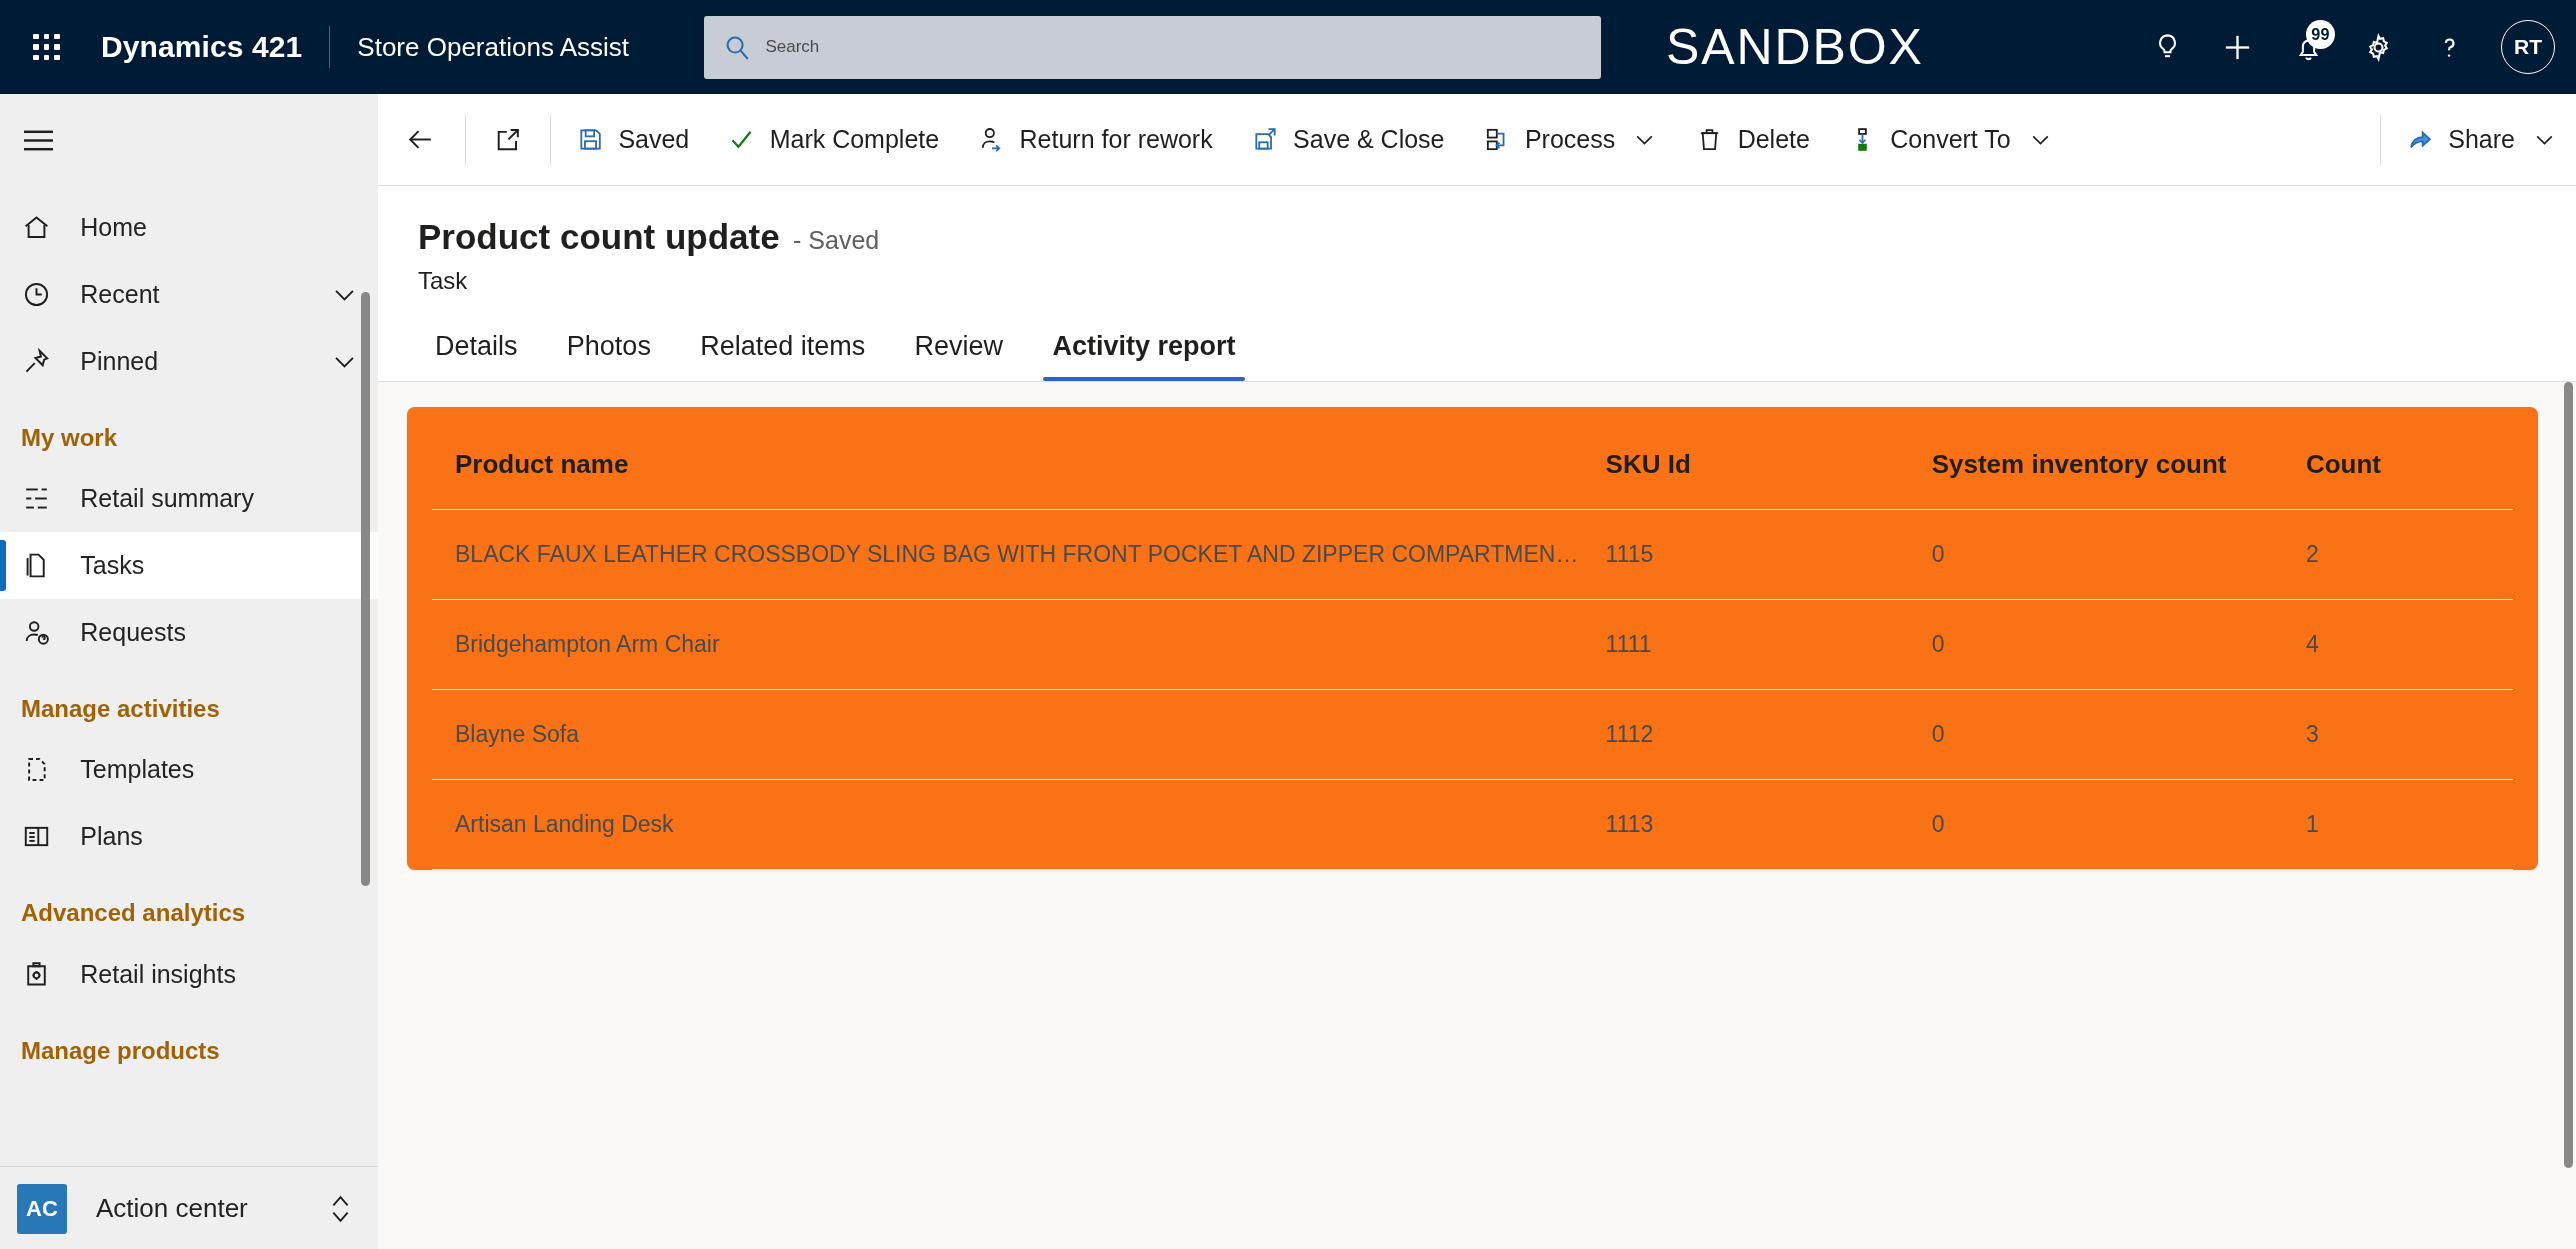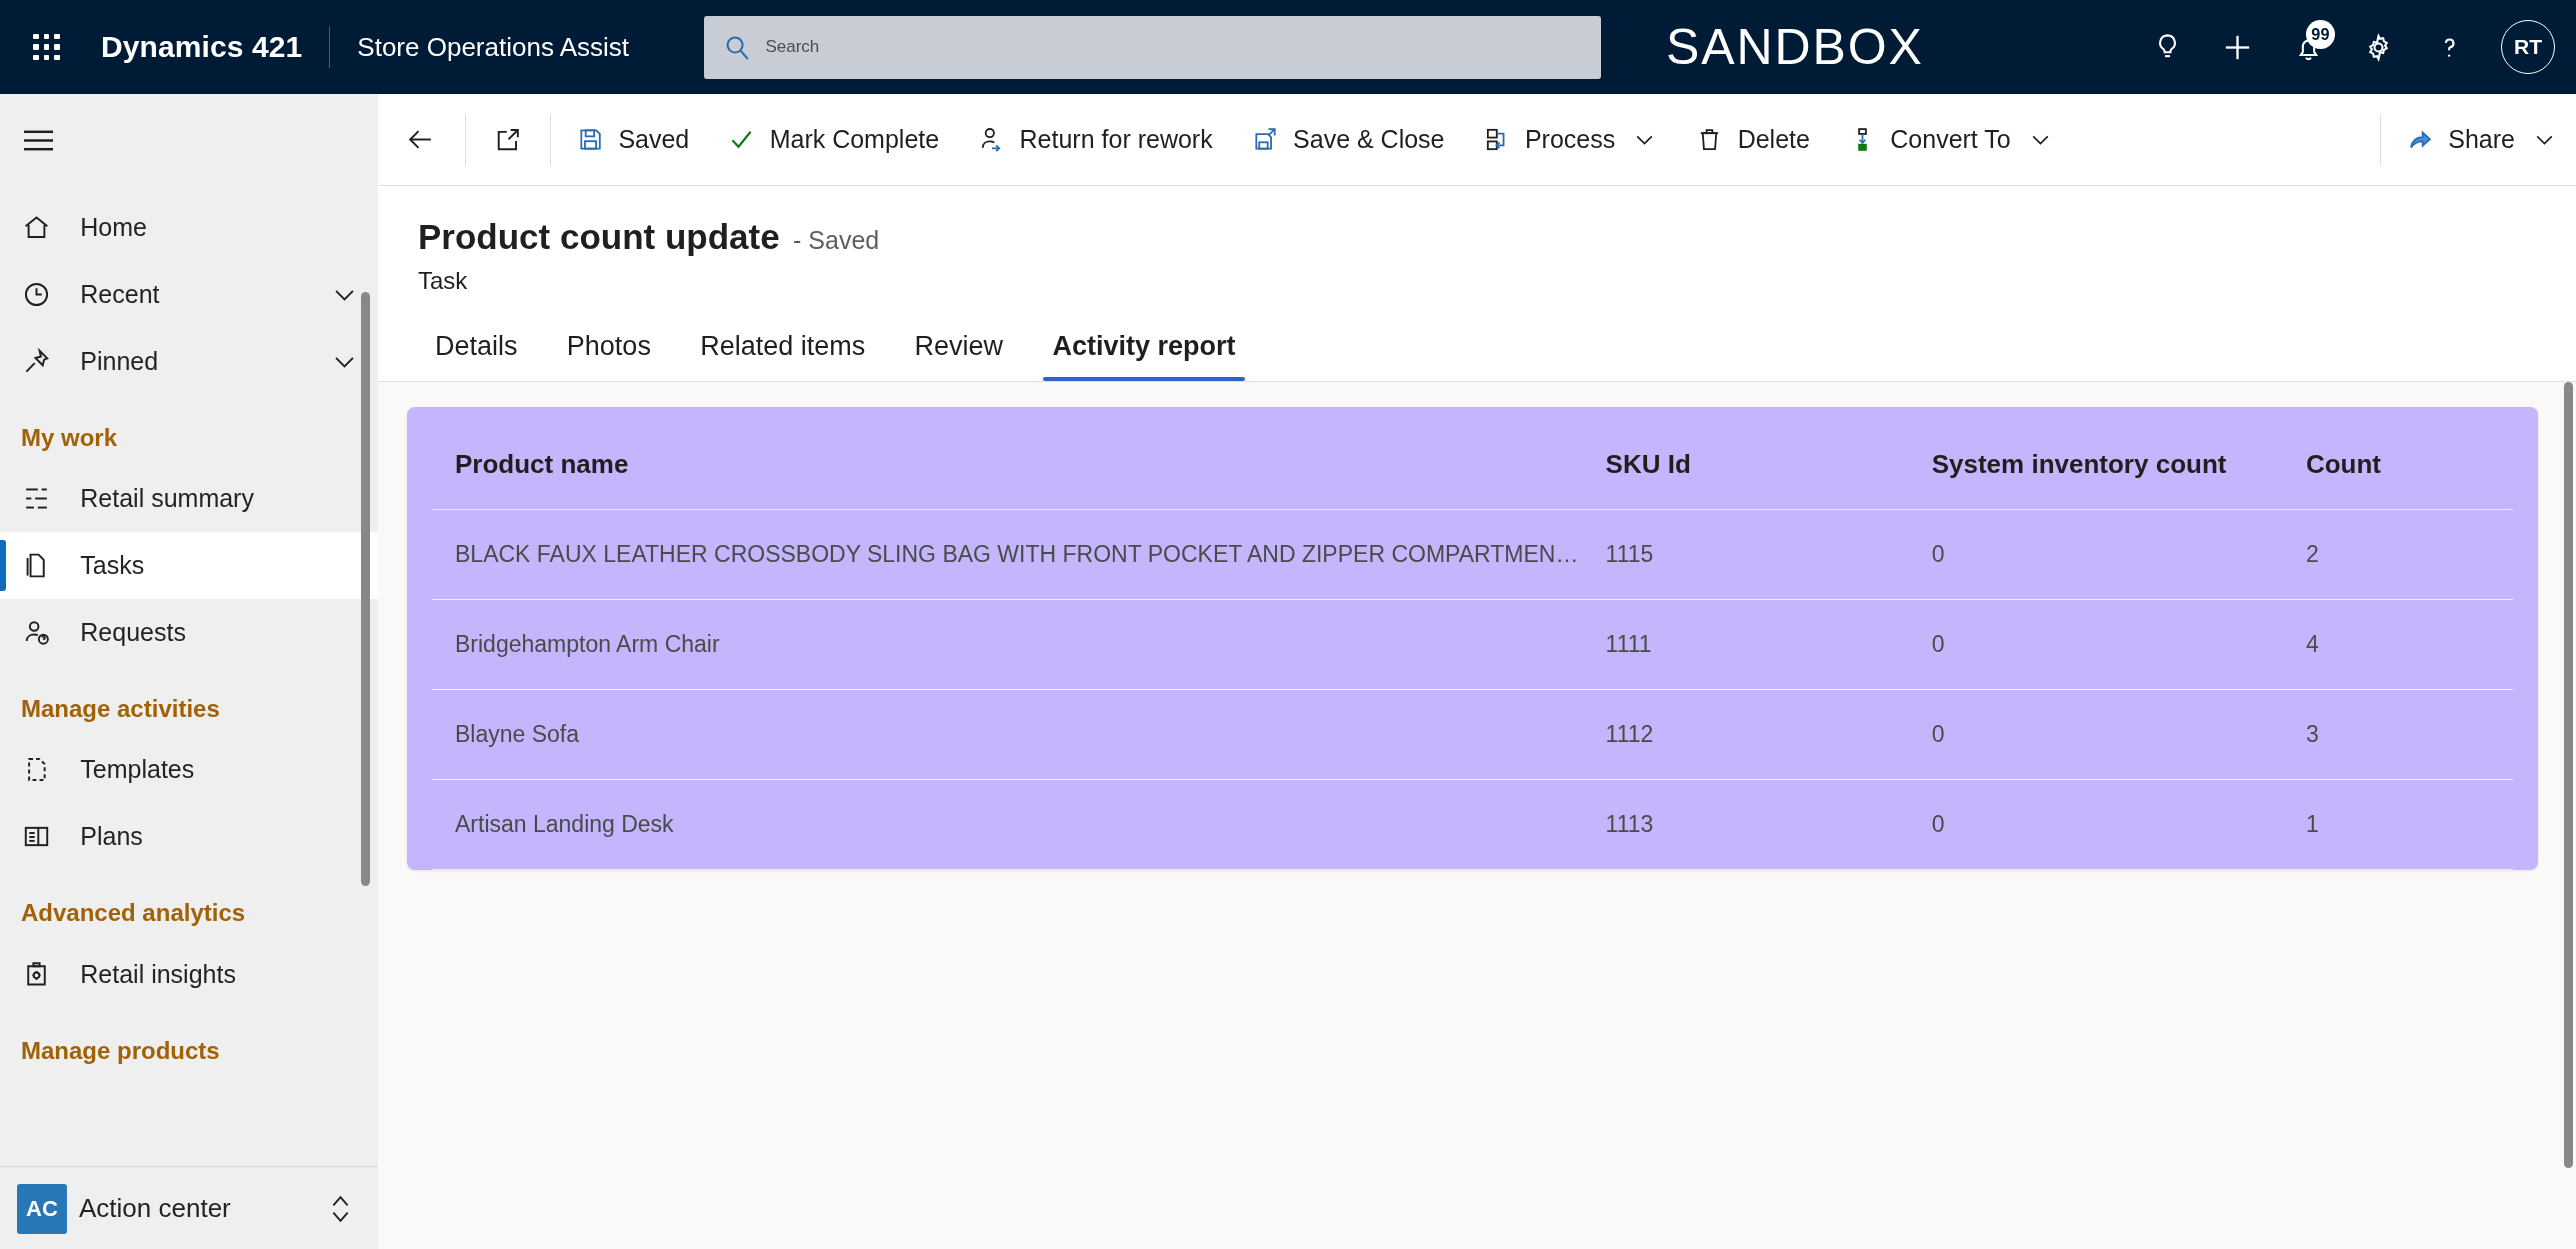--- a/index.html
+++ b/index.html
@@ -203,21 +203,21 @@
     background: #2878b8;
     color: #ffffff;
     font-size: 22px;
     font-weight: 600;
     display: flex; align-items: center; justify-content: center;
     border-radius: 2.9px;
   }
   #ac-label {
     font-size: 26px;
     color: #242424;
-    margin-left: 12px;
+    margin-left: 29px;
     white-space: nowrap;
   }
   #ac-chevrons { margin-left: auto; display: flex; }
 
   
   #main { flex: 1 1 auto; display: flex; flex-direction: column; min-width: 0; background: #ffffff; position: relative; }
 
   
   #command-bar {
     height: 92px;
@@ -280,21 +280,21 @@
 
   
   #content-canvas {
     flex: 1 1 auto;
     background: #faf9f8;
     padding: 25px 38px 0 29px;
     overflow: hidden;
     position: relative;
   }
   #report-card {
-    background: #c4b5fd;
+    background: #f97316;
     border-radius: 7.7px;
     box-shadow: 0 1px 2.9px rgba(0,0,0,.09);
     padding: 0 25px;
   }
 
   table#report-table { width: 100%; border-collapse: collapse; table-layout: fixed; }
   table#report-table th {
     text-align: left;
     font-size: 26px;
     font-weight: 600;

